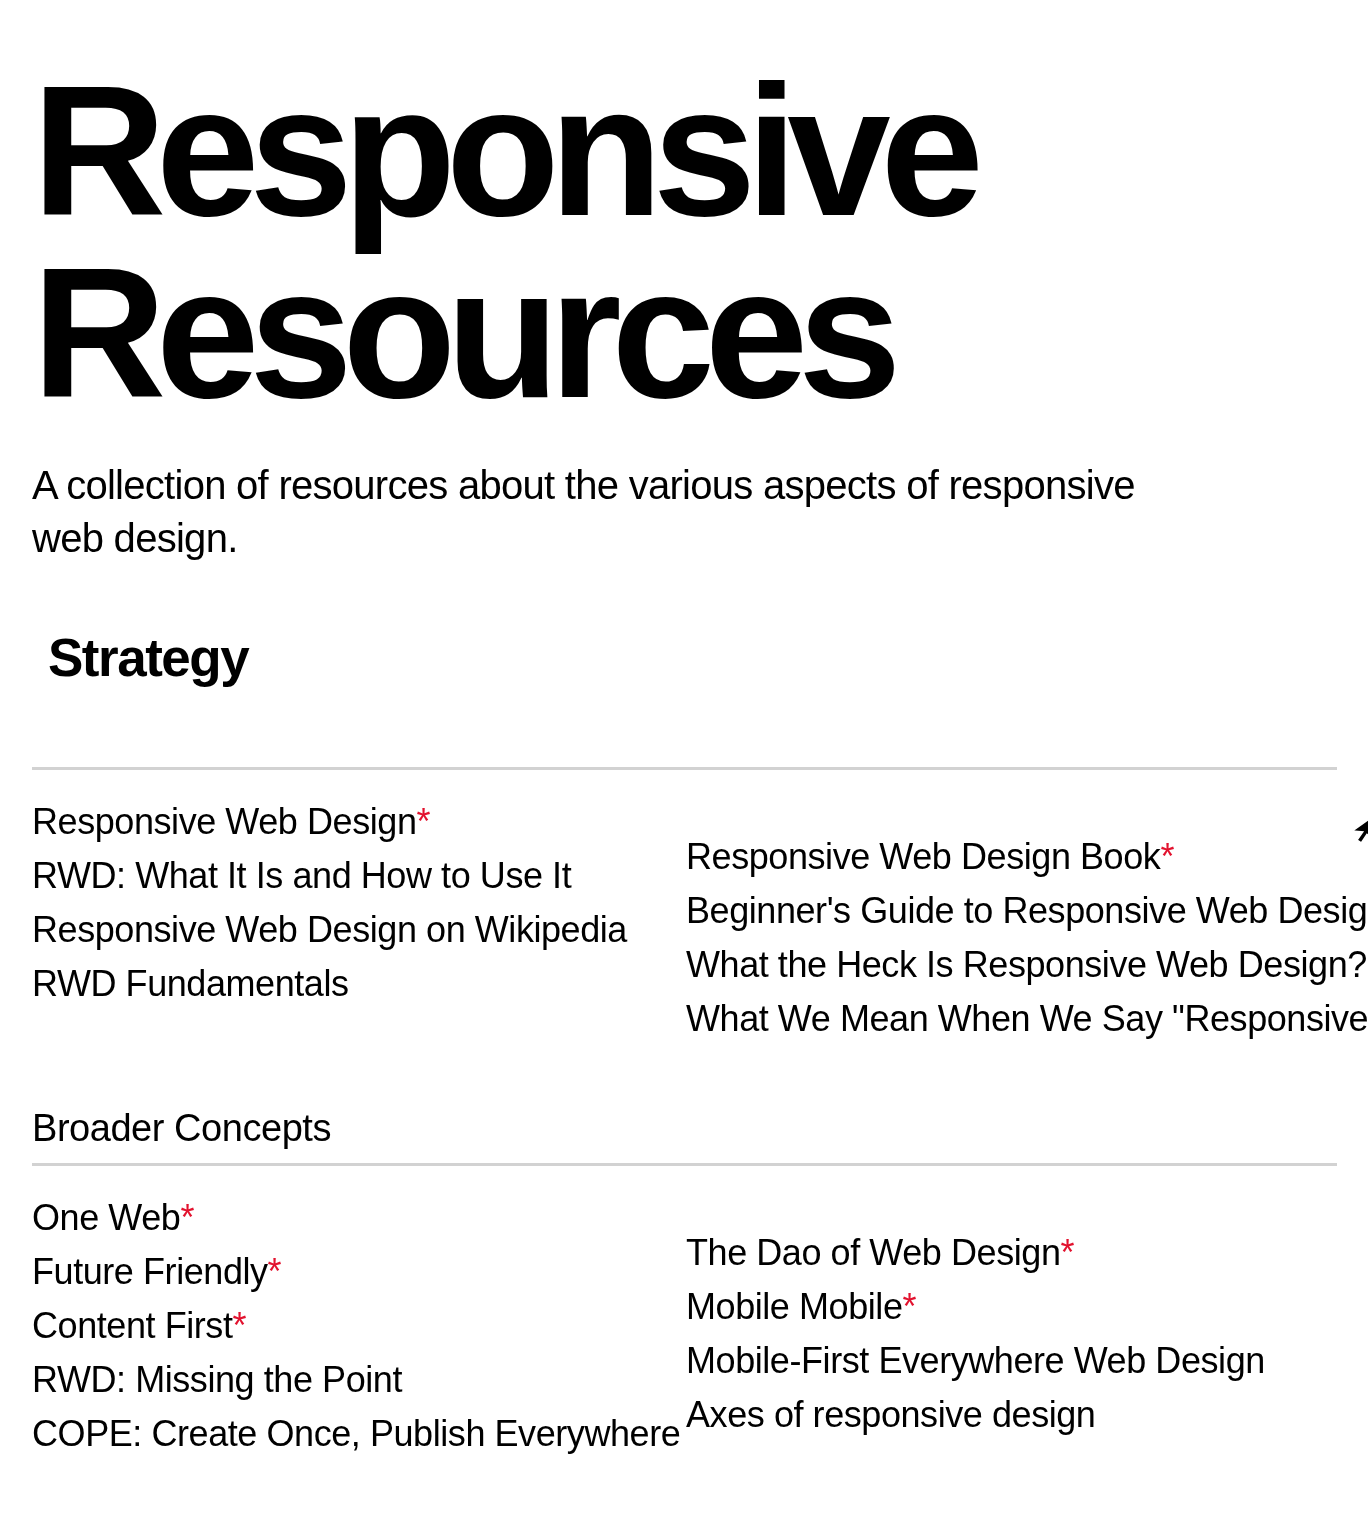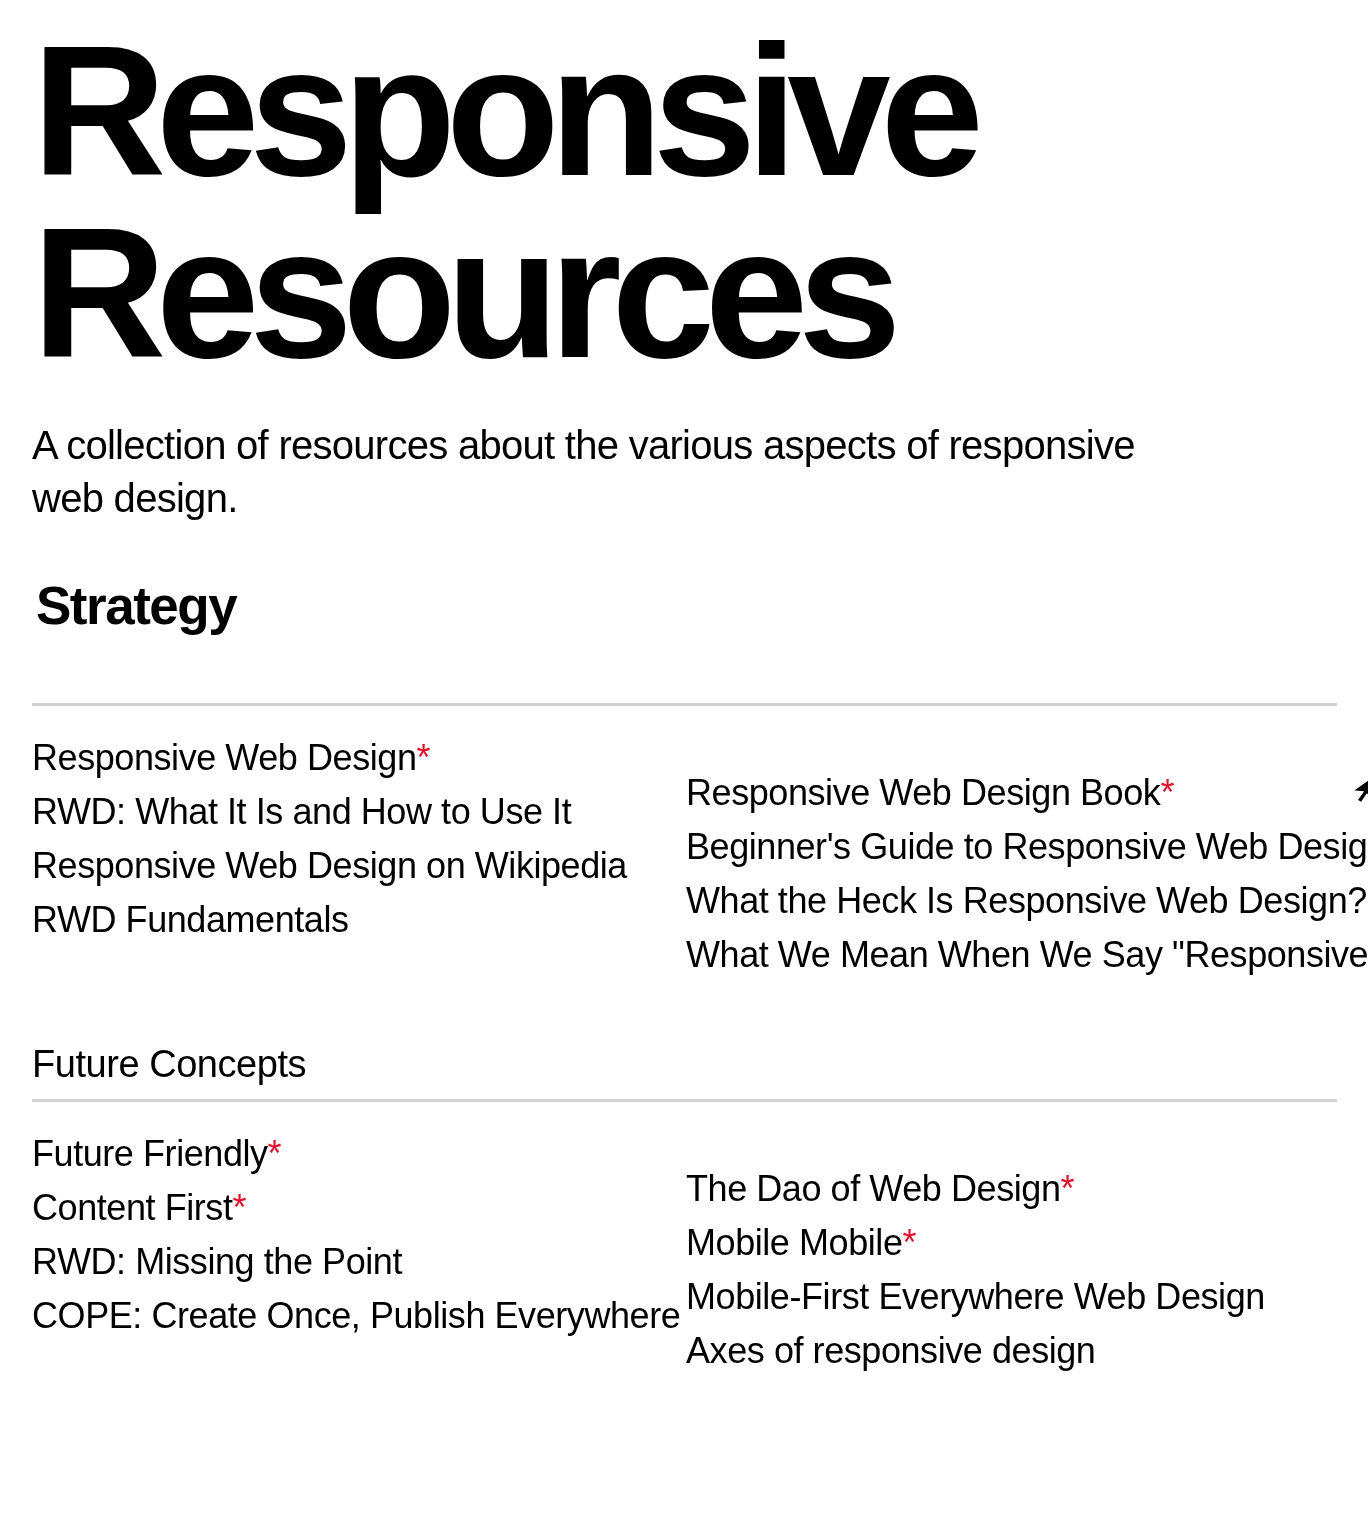--- a/index.html
+++ b/index.html
@@ -22,20 +22,21 @@
     position: relative;
     width: 1368px;
     height: 1536px;
     box-sizing: border-box;
     padding: 0 32px;
   }
 
   
   .masthead {
     padding-top: 20px;
+    margin-top: 40px;
   }
   .site-title {
     font-size: 186px;
     font-weight: 700;
     line-height: 0.98;
     letter-spacing: -0.055em;
     margin: 0;
     padding: 0;
     white-space: pre-line;
   }
@@ -48,21 +49,21 @@
     padding-top: 34px;
     max-width: 1150px;
   }
 
   
   .category-heading {
     font-size: 53px;
     font-weight: 700;
     line-height: 1.05;
     letter-spacing: -0.028em;
-    margin: 4px;
+    margin: 16px;
     padding-top: 48px;
   }
 
   
   .group {
     padding-top: 66px;
   }
   .group + .group {
     padding-top: 62px;
   }
@@ -145,24 +146,25 @@
       <div class="column" id="g0c1">
           <a class="resource-link" href="#"><span>Responsive Web Design Book</span><span class="star">*</span></a>
           <a class="resource-link" href="#"><span>Beginner's Guide to Responsive Web Design</span></a>
           <a class="resource-link" href="#"><span>What the Heck Is Responsive Web Design?</span></a>
           <a class="resource-link" href="#"><span>What We Mean When We Say "Responsive"</span></a>
         </div>
     </div>
   </section>
 
   <section class="group" id="group-1">
-    <h3 class="group-title">Future Concepts</h3>
+    <h3 class="group-title">Broader Concepts</h3>
     <hr class="group-rule">
     <div class="group-columns">
       <div class="column" id="g1c0">
+          <a class="resource-link" href="#"><span>One Web</span><span class="star">*</span></a>
           <a class="resource-link" href="#"><span>Future Friendly</span><span class="star">*</span></a>
           <a class="resource-link" href="#"><span>Content First</span><span class="star">*</span></a>
           <a class="resource-link" href="#"><span>RWD: Missing the Point</span></a>
           <a class="resource-link" href="#"><span>COPE: Create Once, Publish Everywhere</span></a>
         </div>
       <div class="column" id="g1c1">
           <a class="resource-link" href="#"><span>The Dao of Web Design</span><span class="star">*</span></a>
           <a class="resource-link" href="#"><span>Mobile Mobile</span><span class="star">*</span></a>
           <a class="resource-link" href="#"><span>Mobile-First Everywhere Web Design</span></a>
           <a class="resource-link" href="#"><span>Axes of responsive design</span></a>

